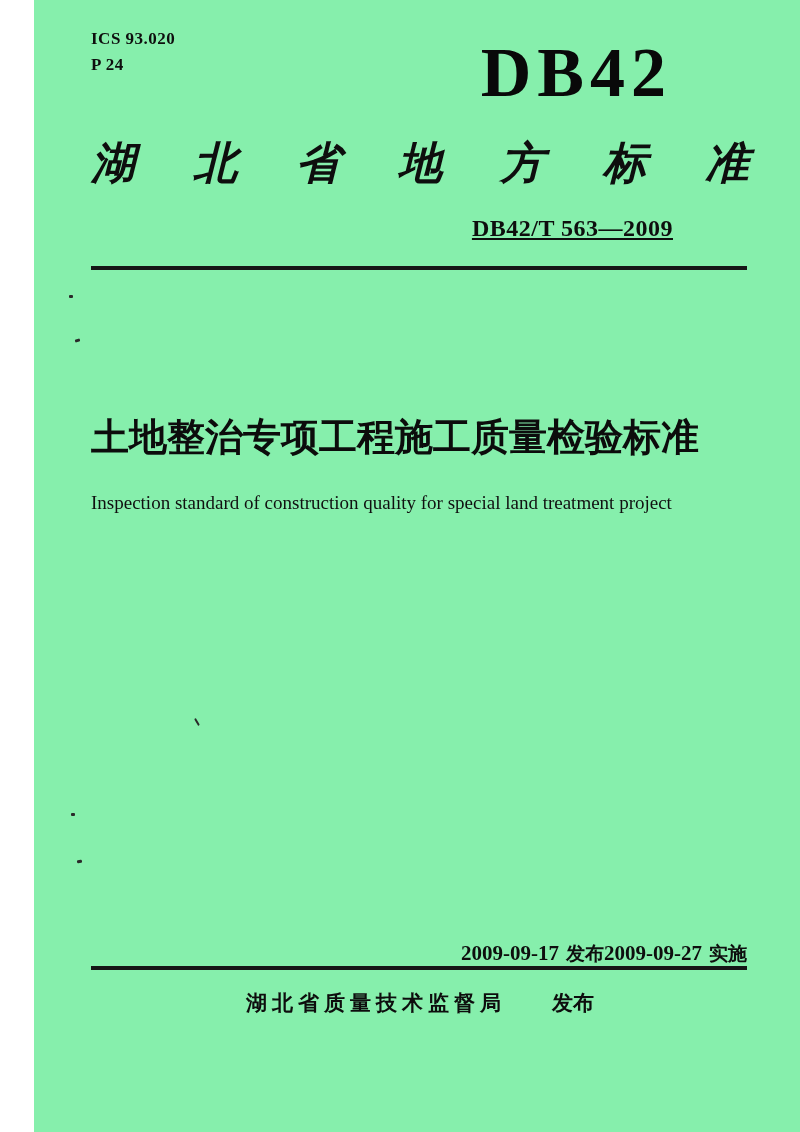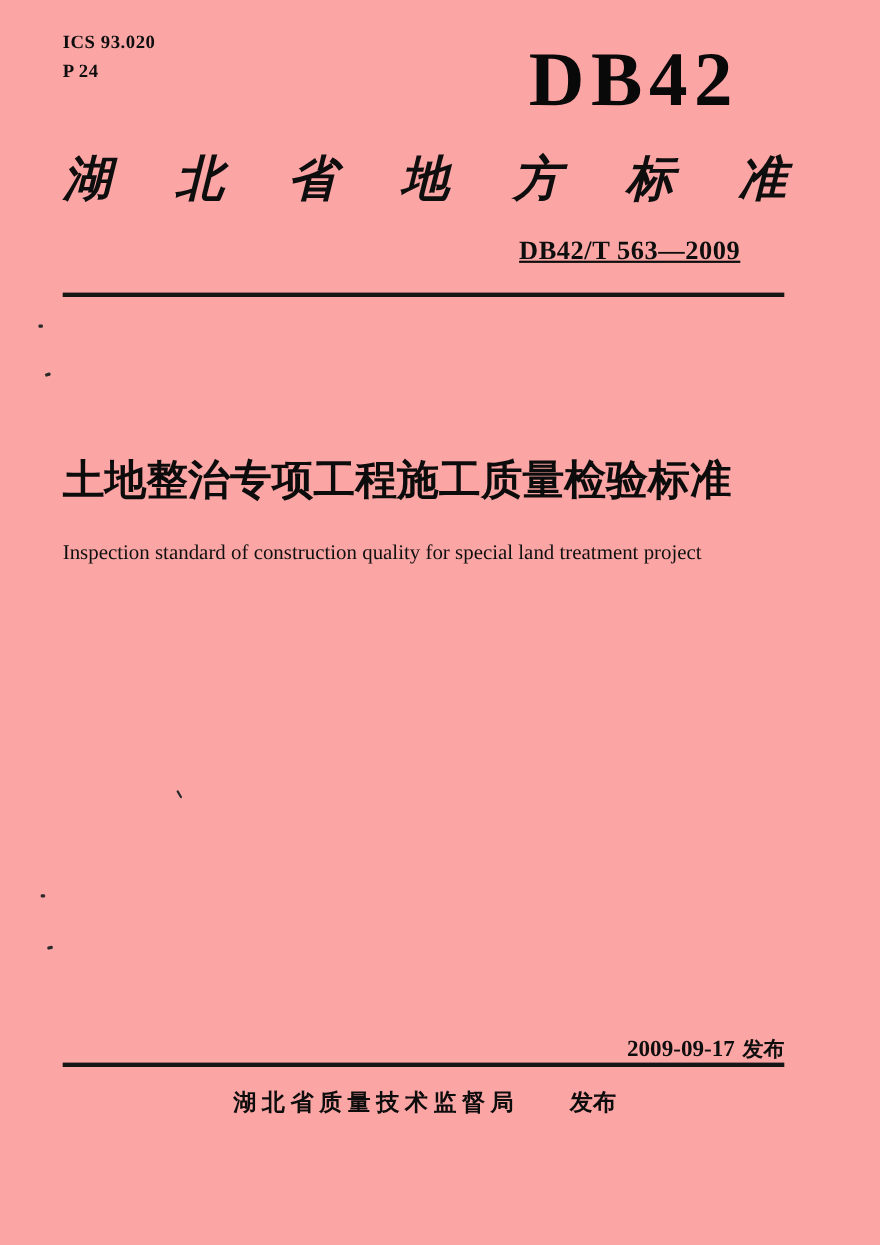--- a/index.html
+++ b/index.html
@@ -6,21 +6,22 @@
   body {
     width: 800px; height: 1132px;
     background: #ffffff;
     font-family: "Liberation Serif", serif;
     color: #0e0e0e;
     position: relative;
     overflow: hidden;
   }
   .page {
     position: absolute; inset: 0;
-    background: #fca5a5;
+    background: #86efac;
+    margin-left: 34px;
   }
 
   
   .ics-block {
     position: absolute; left: 57px; top: 26px;
     font-family: "Liberation Serif", serif;
     font-weight: bold; font-size: 17px; line-height: 26px;
     letter-spacing: 0.5px;
     color: #0e0e0e;
   }
@@ -147,20 +148,24 @@
 
   <h1 class="title-zh">土地整治专项工程施工质量检验标准</h1>
 
   <p class="title-en">Inspection standard of construction quality for special land treatment project</p>
 
   <div class="date-row">
     <div class="date-group">
       <span class="date-value">2009-09-17</span>
       <span class="date-label">发布</span>
     </div>
+    <div class="date-group">
+      <span class="date-value">2009-09-27</span>
+      <span class="date-label">实施</span>
+    </div>
   </div>
 
   <div class="rule rule-bottom"></div>
 
   <div class="publisher-row">
     <span class="publisher-name">湖北省质量技术监督局</span>
     <span class="publisher-label">发布</span>
   </div>
 
   <div class="artifact artifact-1"></div>

